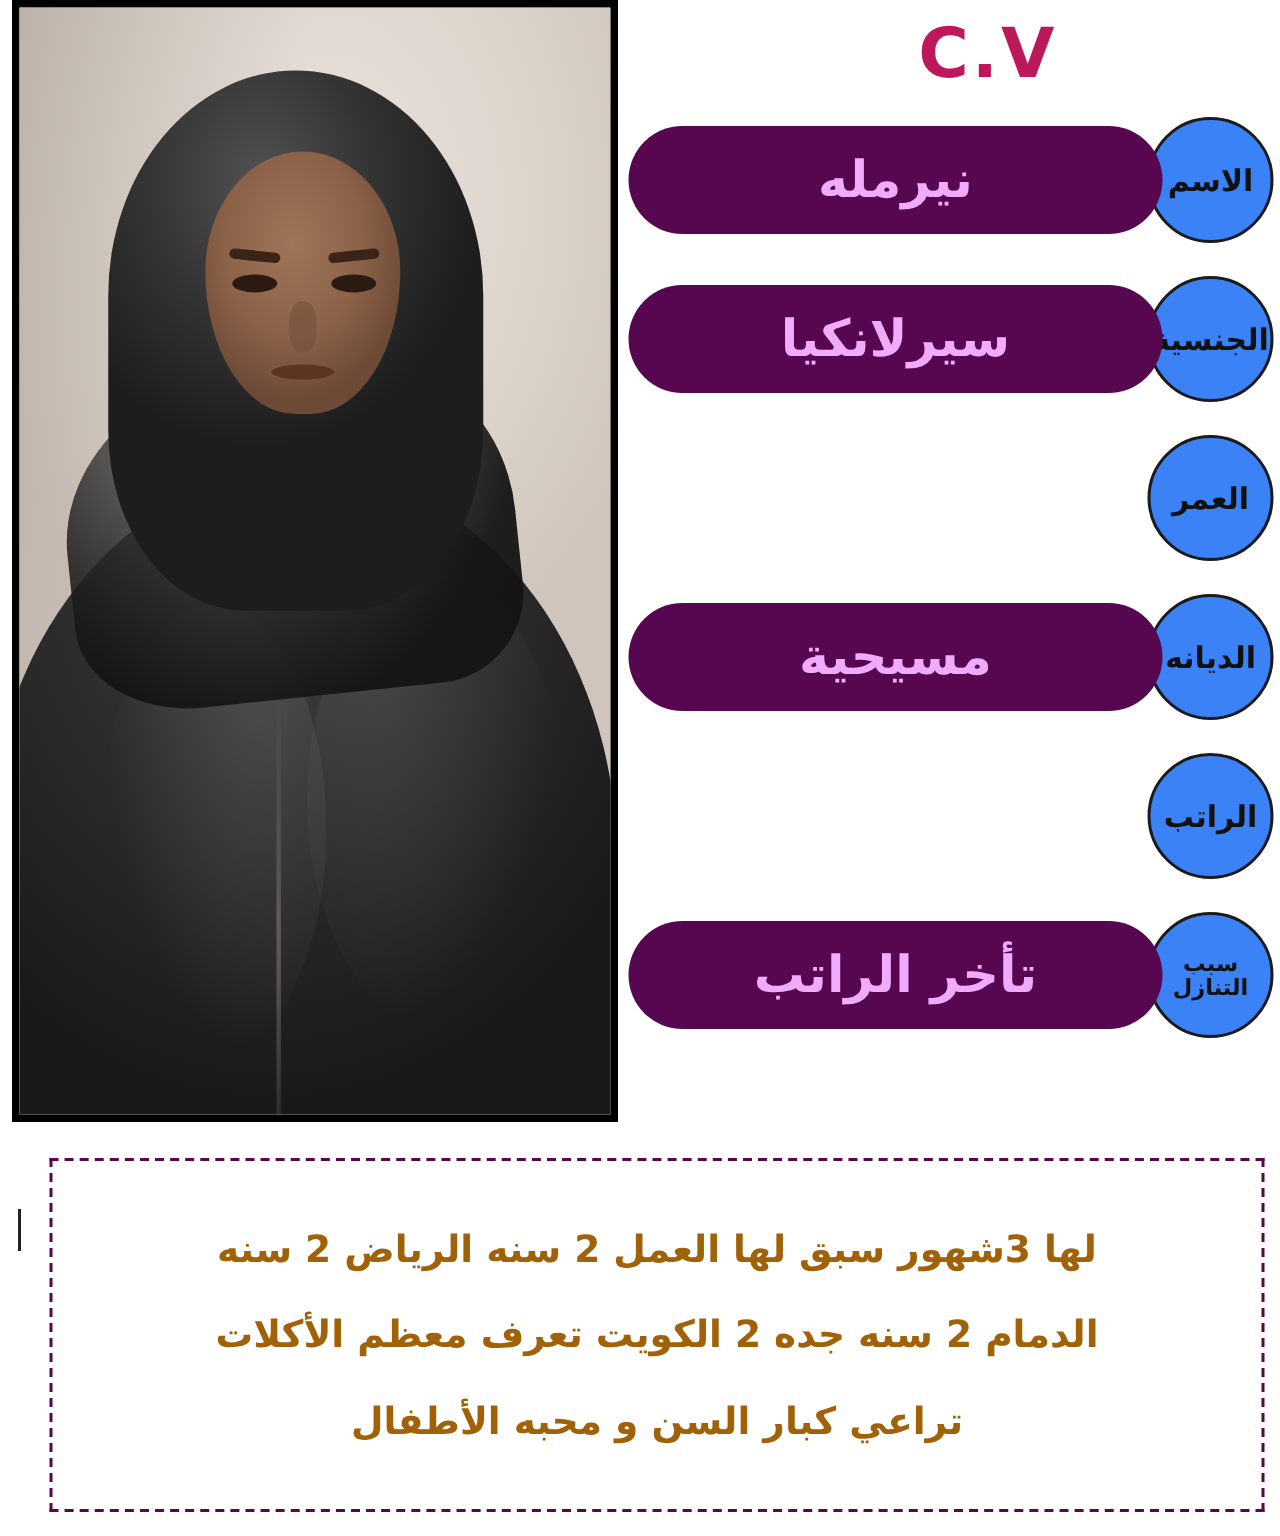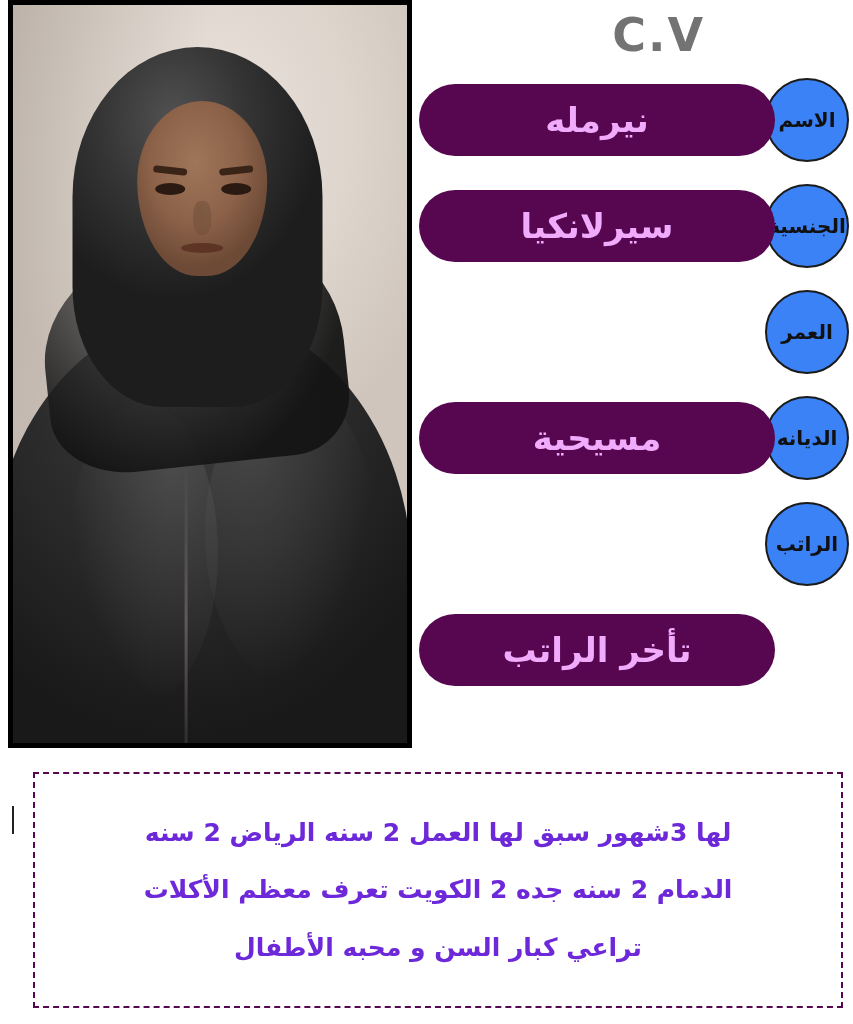--- a/index.html
+++ b/index.html
@@ -148,21 +148,21 @@
   }
 
   
   .cv-title {
     position: absolute;
     right: 148px;
     top: 8px;
     font-size: 46px;
     font-weight: bold;
     letter-spacing: 2px;
-    color: #737373;
+    color: #be185d;
     direction: ltr;
     font-family: "DejaVu Sans", "Liberation Sans", sans-serif;
   }
 
   .fields {
     position: absolute;
     right: 4px;
     top: 74px;
     width: 430px;
   }
@@ -223,21 +223,21 @@
     height: 236px;
     border: 2px dashed #56074f;
     box-sizing: border-box;
     padding: 16px 18px;
     display: flex;
     flex-direction: column;
     justify-content: space-evenly;
     background: #ffffff;
   }
   .note-line {
-    color: #6d28d9;
+    color: #a16207;
     font-size: 25px;
     font-weight: bold;
     text-align: center;
     line-height: 1.2;
   }
   .tick {
     position: absolute;
     left: 12px;
     top: 806px;
     width: 2px;
@@ -290,20 +290,21 @@
   <div class="field-row">
     <div class="field-label">الديانه</div>
     <div class="field-value">مسيحية</div>
   </div>
 
   <div class="field-row">
     <div class="field-label">الراتب</div>
   </div>
 
   <div class="field-row">
+    <div class="field-label small">سبب التنازل</div>
     <div class="field-value">تأخر الراتب</div>
   </div>
 
 </div>
 
 <div class="tick"></div>
 
 <div class="notes">
   <div class="note-line">لها 3شهور  سبق لها العمل  2 سنه الرياض 2 سنه</div>
   <div class="note-line">الدمام 2 سنه جده 2 الكويت تعرف معظم الأكلات</div>

